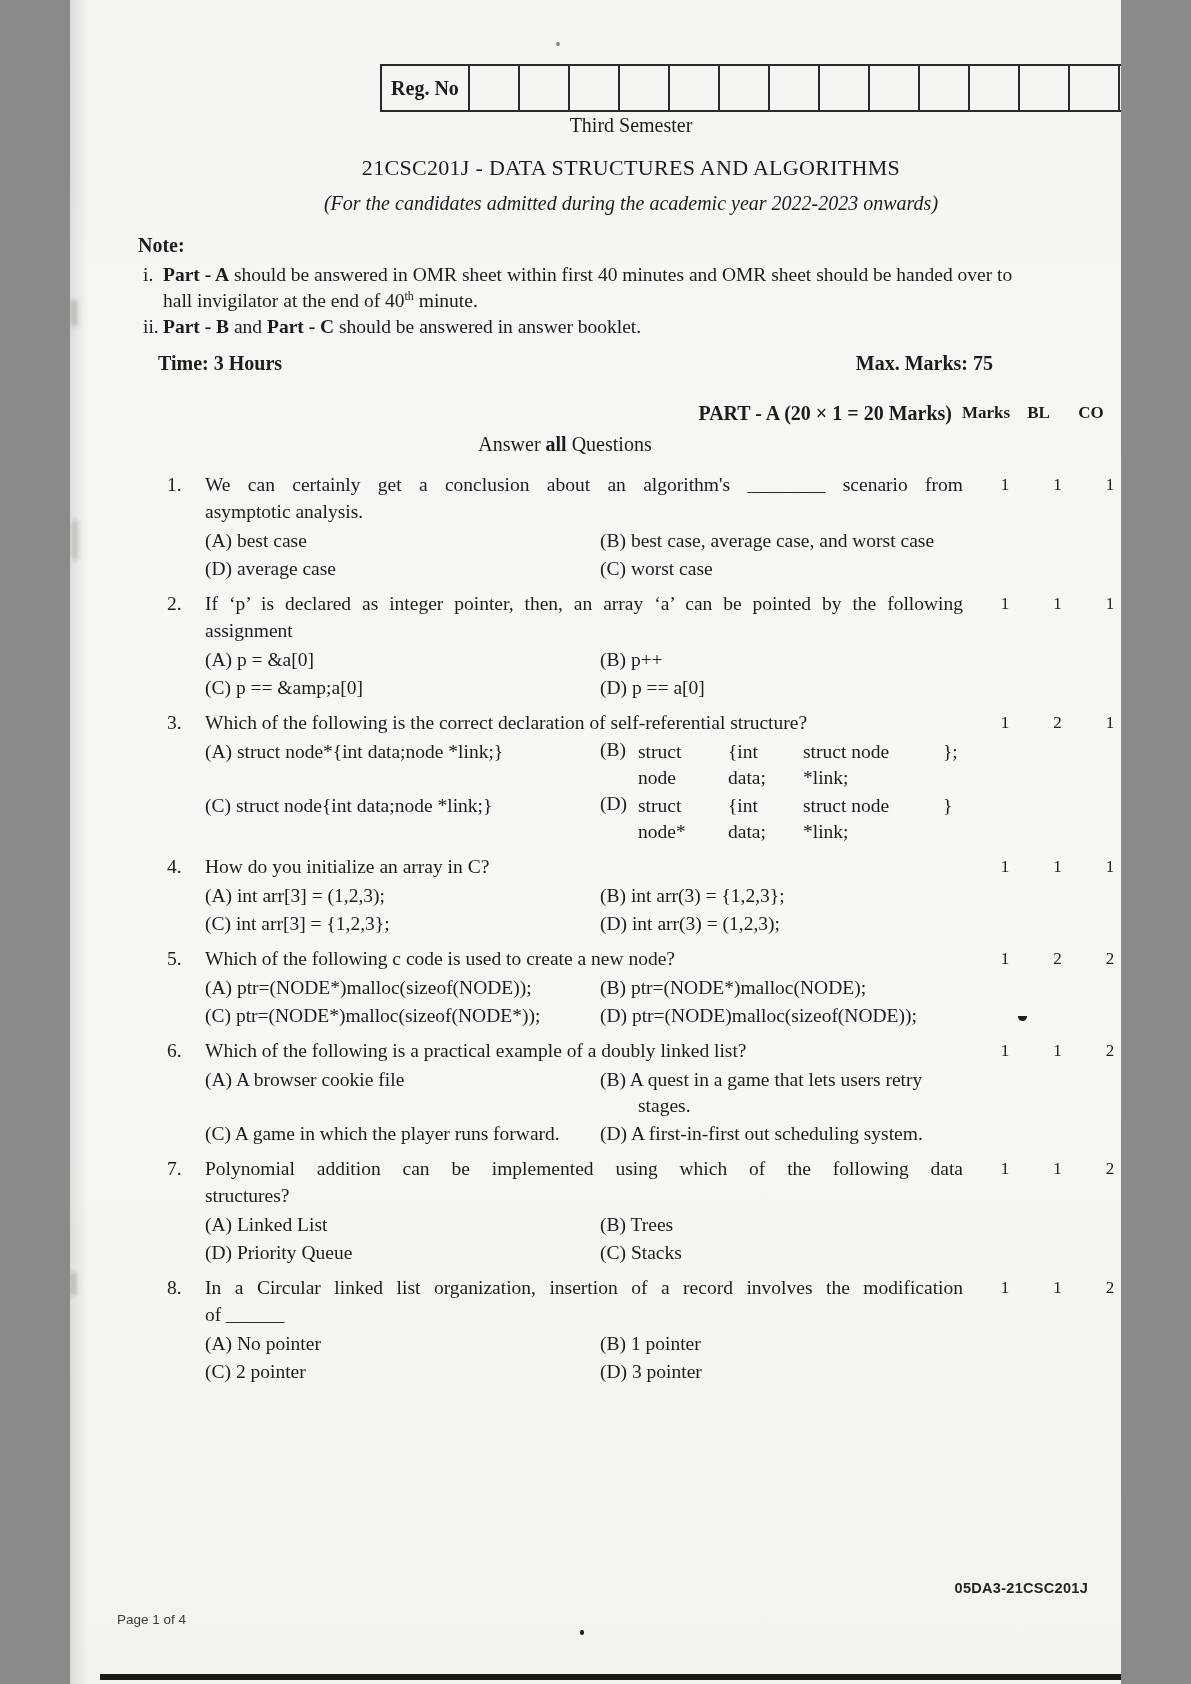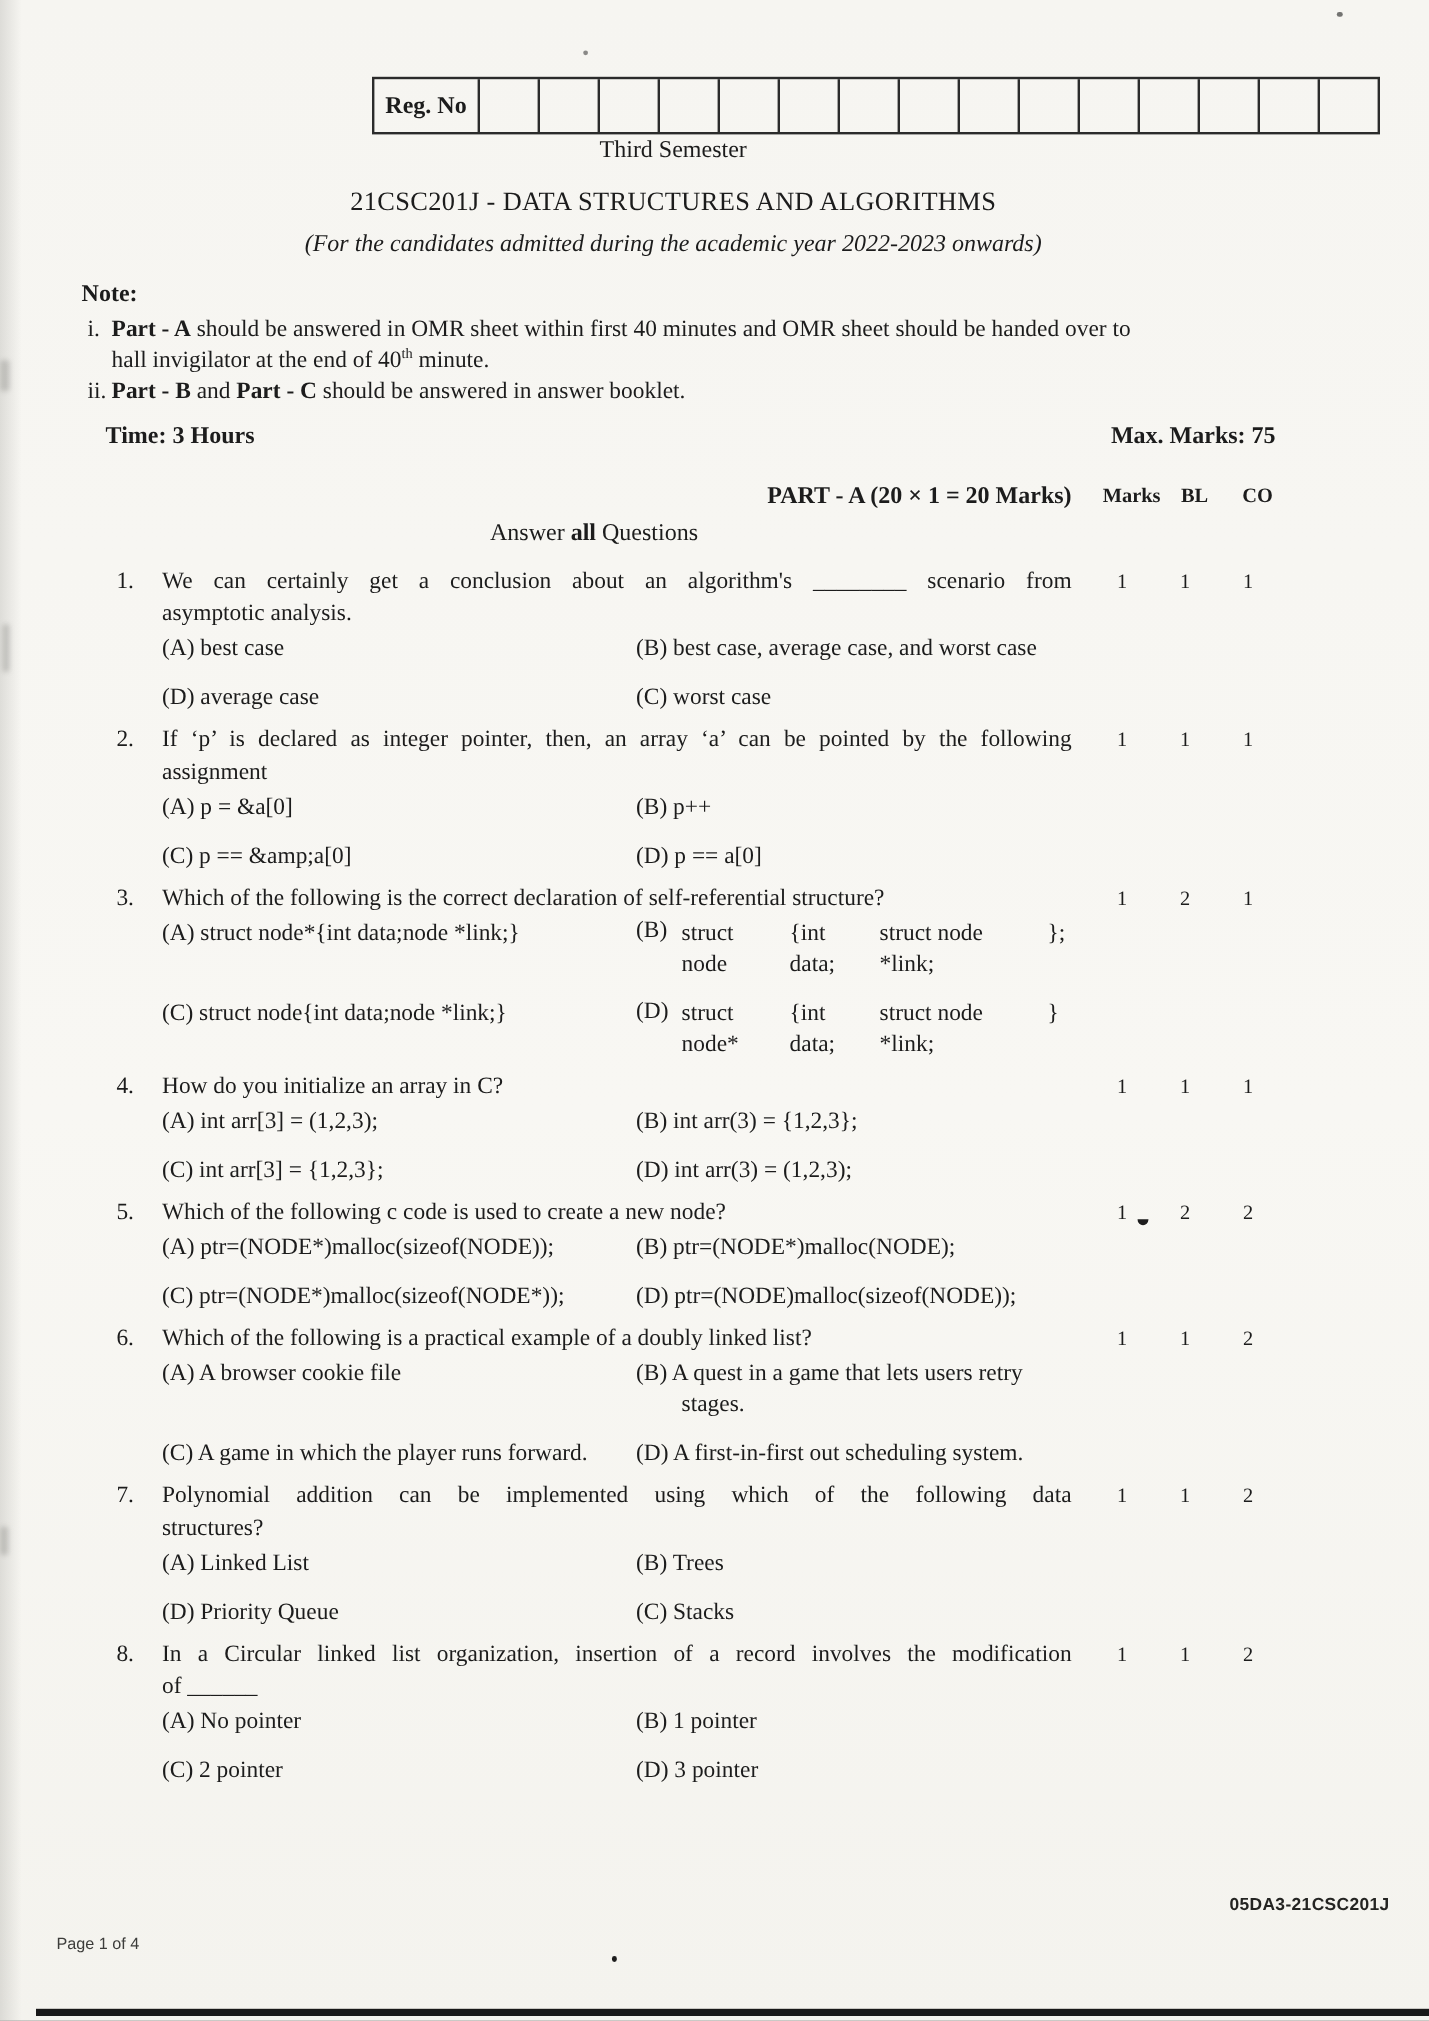--- a/index.html
+++ b/index.html
@@ -1,18 +1,18 @@
 <!DOCTYPE html>
 <html><head>
 <meta charset="utf-8">
 <style>
   html,body{margin:0;padding:0;background:#8a8a88;}
   .page{
     position:relative;
-    width:1191px;height:1684px;
+    width:1051px;height:1684px;
     margin:0 auto;
     background:linear-gradient(180deg,#f6f5f1 0%,#f8f7f3 55%,#f4f3ee 100%);
     font-family:"Liberation Serif","DejaVu Serif",serif;
     color:#1c1c1c;
     overflow:hidden;
   }
   
   .reg-table{
     position:absolute;top:64px;left:310px;
     display:flex;height:44px;
@@ -36,34 +36,34 @@
   .note-label{font-weight:bold;font-size:20px;margin:16px 0 0 68px;line-height:26px;}
   .notes{margin:4px 60px 0 73px;font-size:19.5px;}
   .note-item{display:flex;line-height:26px;}
   .note-num{width:20px;flex:0 0 20px;}
   .note-line{line-height:26px;}
   sup{font-size:12px;vertical-align:super;line-height:0;}
   .time-row{display:flex;justify-content:space-between;margin:10px 128px 0 88px;font-weight:bold;font-size:20px;line-height:26px;}
   
   .part-row{display:flex;margin-top:24px;padding-left:97px;}
   .part-title{width:796px;text-align:right;font-weight:bold;font-size:20px;line-height:26px;}
-  .col-heads{width:165px;margin-left:20px;display:flex;font-weight:bold;font-size:17px;line-height:26px;}
+  .col-heads{width:165px;margin-left:4px;display:flex;font-weight:bold;font-size:17px;line-height:26px;}
   .col-heads span{text-align:center;}
   .mc0{width:60px;} .mc1{width:45px;} .mc2{width:60px;}
   .answer-line{padding-left:97px;width:796px;text-align:center;font-size:20px;margin-top:5px;line-height:26px;}
   
   .questions{margin-top:14px;}
   .q{display:flex;padding-left:97px;margin-bottom:8px;align-items:flex-start;}
   .qnum{width:38px;flex:0 0 38px;font-size:19.5px;line-height:27px;}
   .qbody{width:758px;flex:0 0 758px;font-size:19.5px;}
   .qline{line-height:27px;}
   .qline.stretch{text-align:justify;text-align-last:justify;}
   .opts{
     display:grid;grid-template-columns:395px 345px;
-    row-gap:15px;margin-top:3px;
+    row-gap:2px;margin-top:3px;
   }
   .opt{line-height:26px;padding-left:38px;text-indent:-38px;}
   .opt.left{max-width:352px;}
   .optflex{display:flex;padding-left:0;text-indent:0;width:363px;}
   .ol{display:inline;}
   .optflex .ol{flex:0 0 38px;}
   .code-grid{display:grid;grid-template-columns:90px 75px 140px auto;}
   .code-grid span{line-height:26px;}
   .qmarks{width:165px;margin-left:12px;display:flex;font-size:17px;line-height:27px;}
   .qmarks span{text-align:center;}

